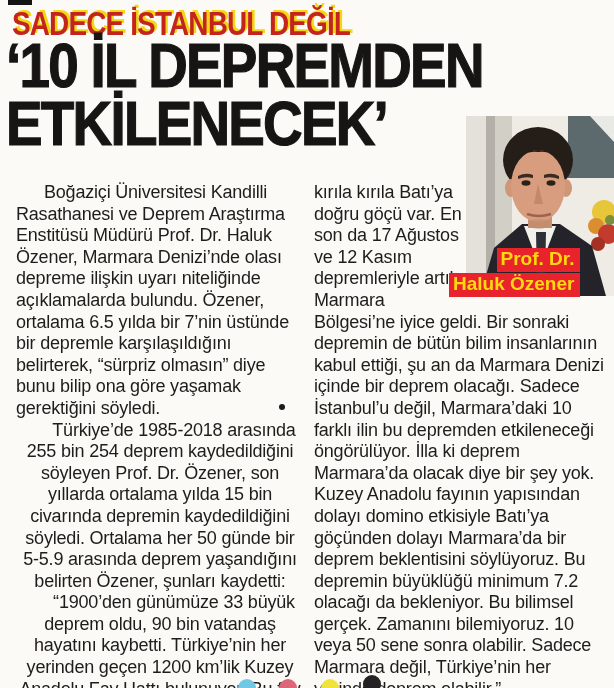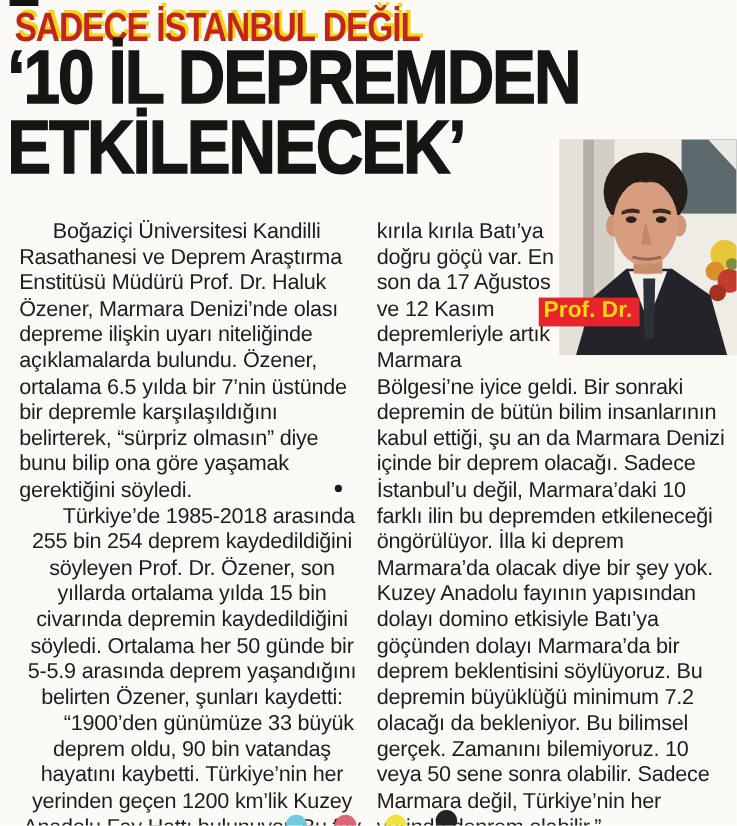--- a/index.html
+++ b/index.html
@@ -120,20 +120,21 @@
 
       <path d="M61,98 Q73,102 85,98" stroke="#9c6450" stroke-width="2.5" fill="none"></path>
 
       <ellipse cx="73" cy="108" rx="11" ry="5" fill="#c08a6a" opacity="0.5"></ellipse>
     </svg>
 
   </div>
 
   <div class="caption">
     <span class="cap-line">Prof. Dr.</span>
+    <span class="cap-line">Haluk Özener</span>
   </div>
 
   <div class="col col-left">
     <p>Boğaziçi Üniversitesi Kandilli Rasathanesi ve Deprem Araştırma Enstitüsü Müdürü Prof. Dr. Haluk Özener, Marmara Denizi’nde olası depreme ilişkin uyarı niteliğinde açıklamalarda bulundu. Özener, ortalama 6.5 yılda bir 7’nin üstünde bir depremle karşılaşıldığını belirterek, “sürpriz olmasın” diye bunu bilip ona göre yaşamak gerektiğini söyledi.</p>
     <p>Türkiye’de 1985-2018 arasında 255 bin 254 deprem kaydedildiğini söyleyen Prof. Dr. Özener, son yıllarda ortalama yılda 15 bin civarında depremin kaydedildiğini söyledi. Ortalama her 50 günde bir 5-5.9 arasında deprem yaşandığını belirten Özener, şunları kaydetti:</p>
     <p>“1900’den günümüze 33 büyük deprem oldu, 90 bin vatandaş hayatını kaybetti. Türkiye’nin her yerinden geçen 1200 km’lik Kuzey Anadolu Fay Hattı bulunuyor. Bu fay hattının 1939 depreminden beri</p>
   </div>
 
   <div class="col col-right">
     <div class="photo-spacer"></div>

